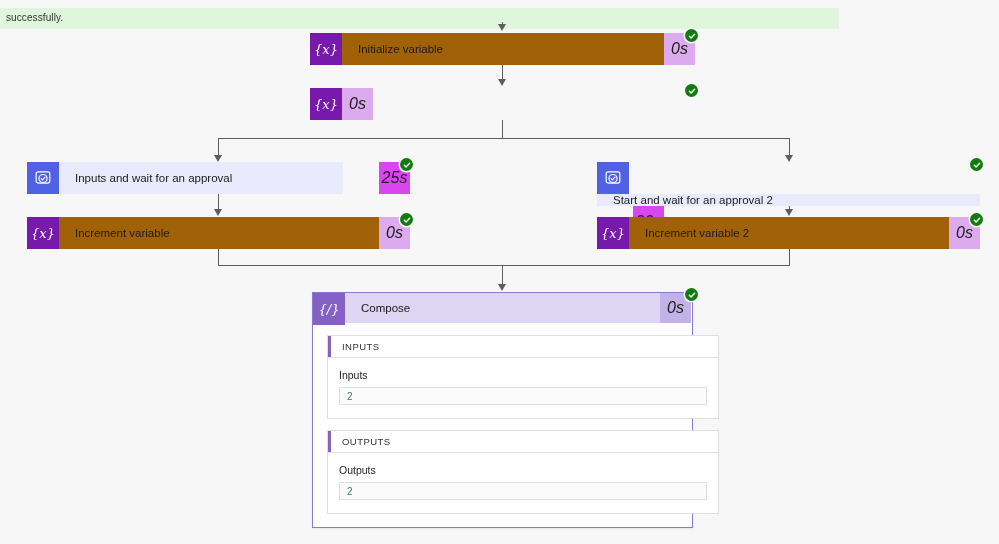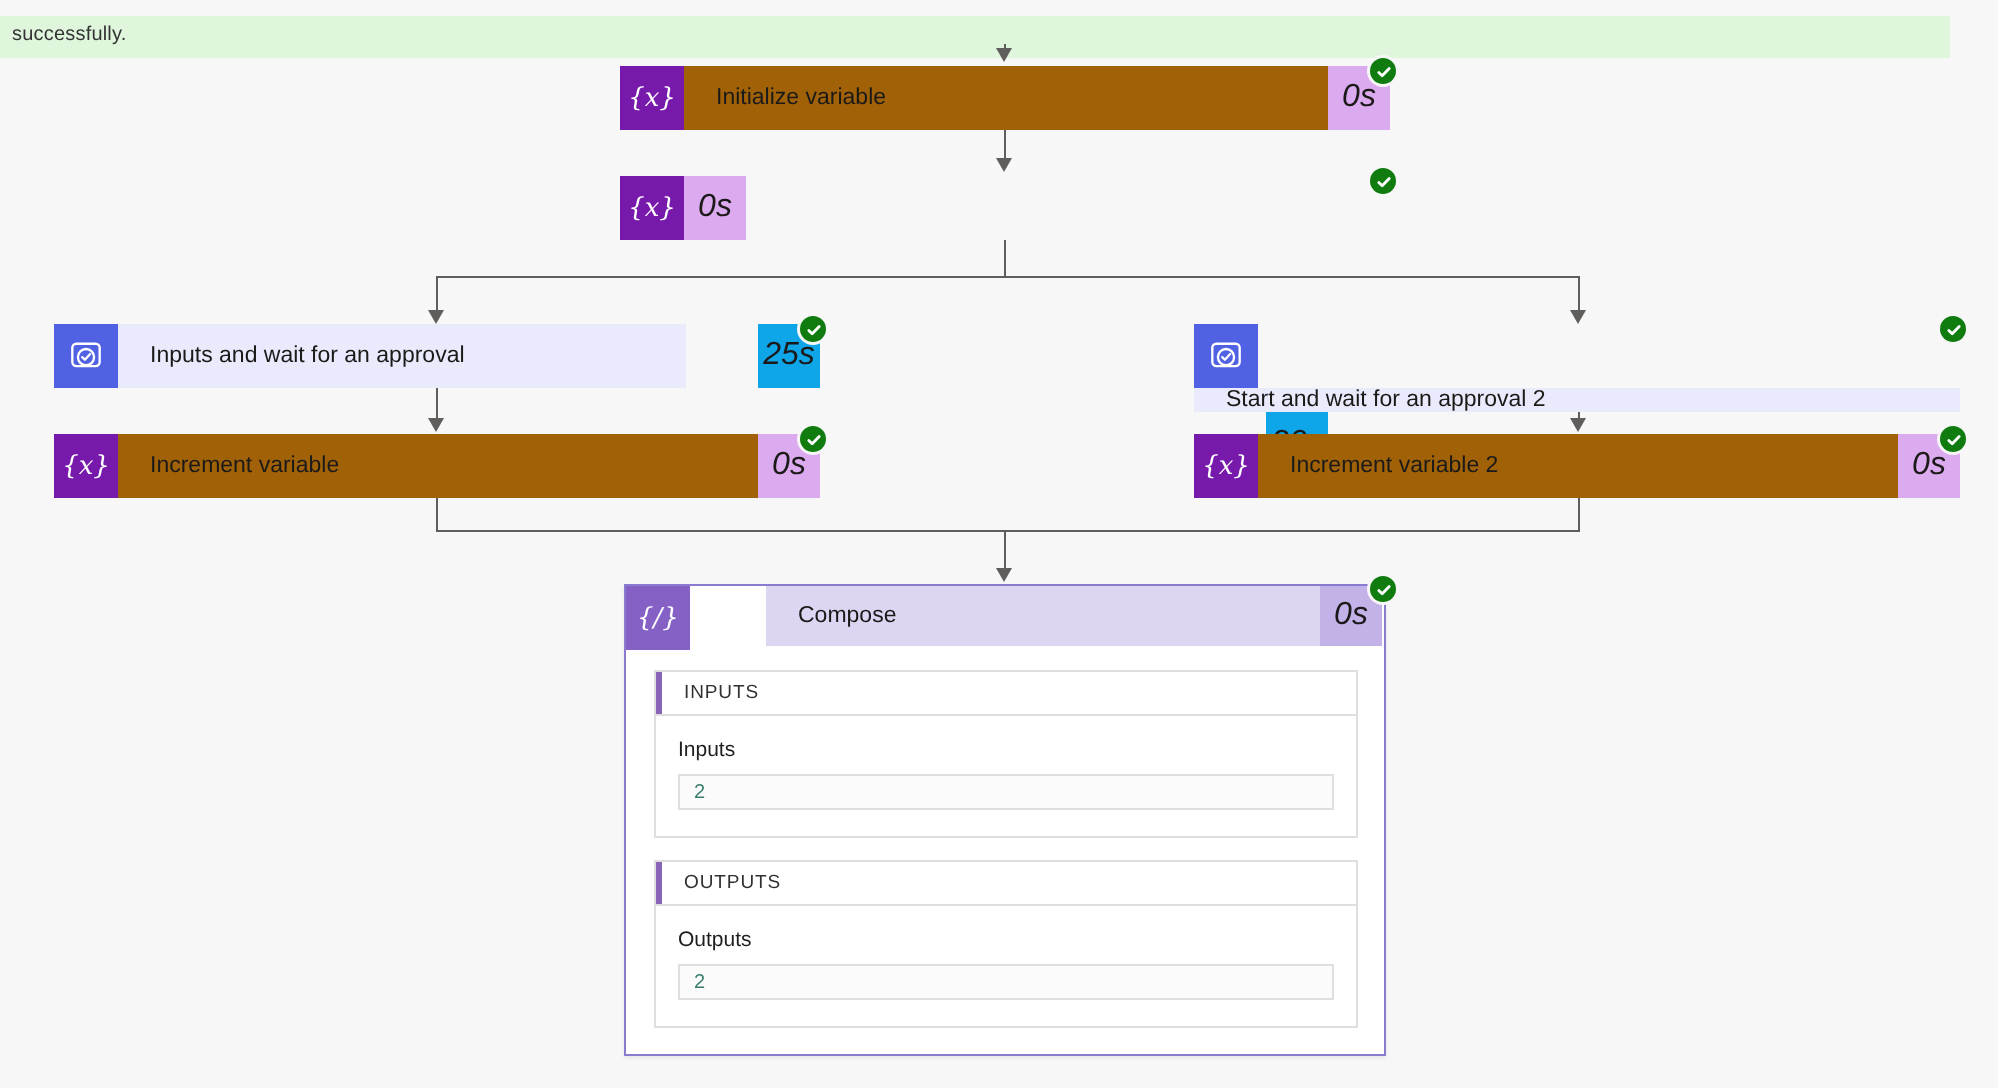--- a/index.html
+++ b/index.html
@@ -13,21 +13,21 @@
     position: relative;
     overflow: hidden;
     font-family: "Liberation Sans", sans-serif;
     -webkit-font-smoothing: antialiased;
   }
 
   
   .banner {
     position: absolute;
     left: 0; top: 8px;
-    width: 975px; height: 21px;
+    width: 839px; height: 21px;
     background: #dff6dd;
     box-sizing: border-box;
   }
   .banner-text {
     position: absolute;
     left: 6px; top: 4px;
     font-size: 10px;
     color: #333333;
     letter-spacing: .1px;
   }
@@ -75,25 +75,25 @@
   }
 
   
   .theme-variable .card-icon   { background: #7719aa; }
   .theme-variable .card-body   { background: #a16207; }
   .theme-variable .card-duration { background: #dcaaee; }
 
   
   .theme-approval .card-icon   { background: #5161e4; }
   .theme-approval .card-body   { background: #e9ebfc; }
-  .theme-approval .card-duration { background: #0ea5e9; margin-left: 36px; }
+  .theme-approval .card-duration { background: #d946ef; margin-left: 36px; }
 
   
   .theme-compose .card-icon    { background: #8661c5; }
-  .theme-compose .card-body    { background: #ded5f3; margin-left: 38px; }
+  .theme-compose .card-body    { background: #ded5f3; }
   .theme-compose .card-duration{ background: #c3b2e8; }
 
   
   .status-badge {
     position: absolute;
     width: 13px; height: 13px;
     border-radius: 50%;
     background: #107c10;
     display: flex;
     align-items: center;
@@ -132,21 +132,21 @@
   .compose-head {
     position: absolute;
     left: 0; top: 0;
     width: 378px;
     height: 30px;
   }
   .compose-content {
     position: absolute;
     left: 14px;
     top: 42px;
-    width: 352px;
+    width: 392px;
   }
   .section {
     border: 1px solid #e1dfdd;
     background: #ffffff;
     margin-bottom: 11px;
     box-sizing: border-box;
   }
   .section-header {
     height: 21px;
     display: flex;

